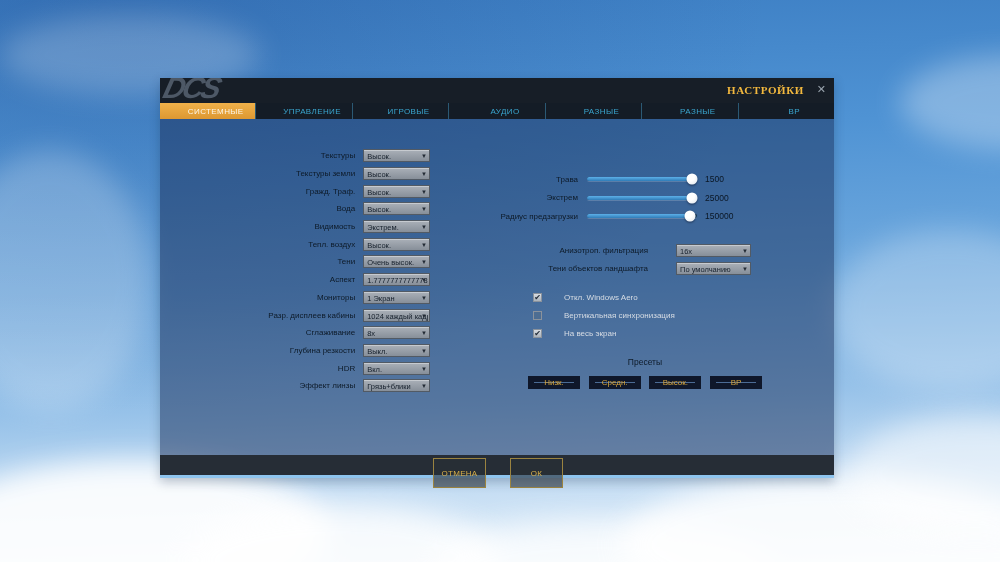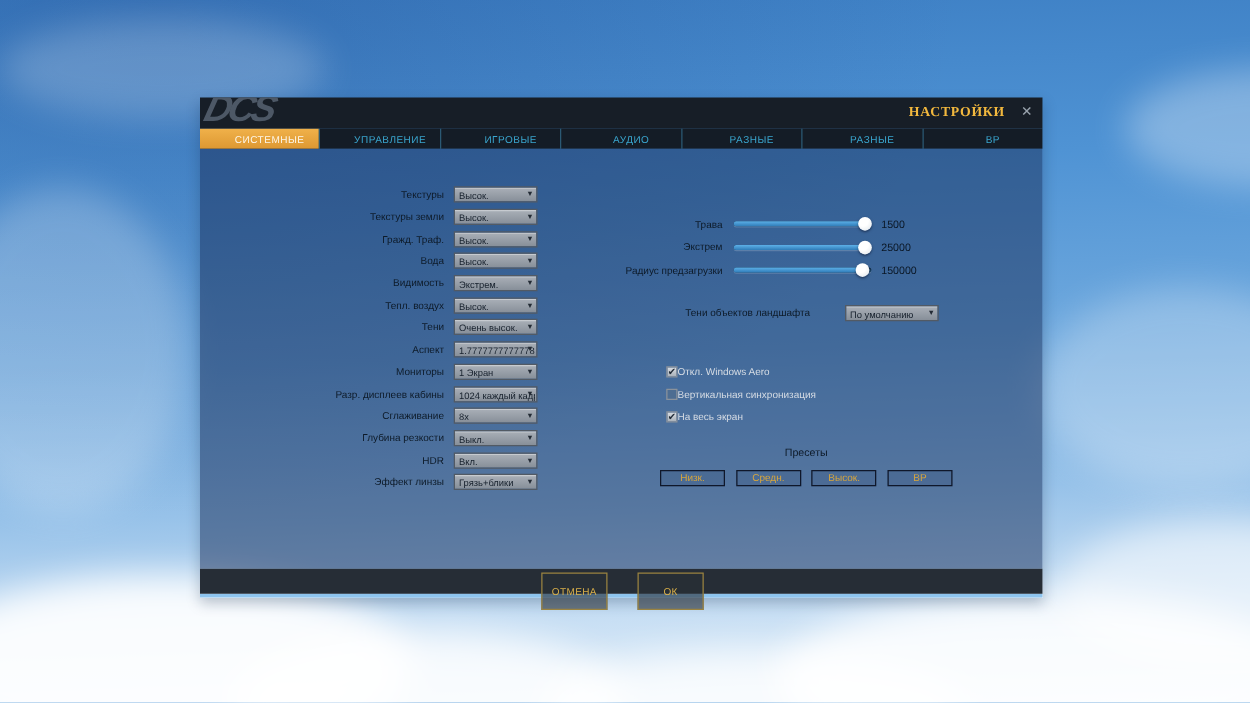--- a/index.html
+++ b/index.html
@@ -63,27 +63,27 @@
   .rdrow { display:flex; align-items:center; height:18px; }
   .rlbl { width:248px; text-align:right; font-size:8px; color:#0d1a28; }
 
   
   .checks { position:absolute; left:373px; top:173px; }
   .crow { display:flex; align-items:center; height:10px; margin-bottom:8px; cursor:pointer; }
   .crow.gap { margin-top:3px; }
   .cb { width:9px; height:9px; border:1px solid #8a929c; background:rgba(88,108,128,0.35);
         font-size:8px; line-height:8px; text-align:center; color:#222c38; }
   .cb.checked { background:linear-gradient(#d8dce2,#aab2ba); }
-  .clbl { margin-left:0; font-size:8px; color:#d6dce4; }
+  .clbl { margin-left:22px; font-size:8px; color:#d6dce4; }
 
   
   .presets-title { position:absolute; left:368px; top:238px; width:234px; text-align:center;
                    font-size:8.5px; color:#0d1a28; }
   .presets { position:absolute; left:368px; top:257px; width:234px; display:flex; justify-content:space-between; }
-  .pbtn { width:52px; height:13px; border:1px solid #0f172a; background:rgba(50,80,120,0.25);
+  .pbtn { width:52px; height:13px; border:6px solid #0f172a; background:rgba(50,80,120,0.25);
           color:#d8a63c; font-size:8px; display:flex; align-items:center; justify-content:center; cursor:pointer; }
 
   
   .footer { position:absolute; left:0; right:0; bottom:0; height:20px; background:#262d36; }
   .fbtn { position:absolute; top:3px; width:53px; height:30px; border:1px solid #9a8340;
           color:#d9b04a; font-size:8px; display:flex; align-items:center; justify-content:center;
           background:rgba(40,46,54,0.6); cursor:pointer; letter-spacing:0.3px; }
   .fbtn.cancel { left:273px; }
   .fbtn.ok { left:350px; }
 </style>
@@ -245,20 +245,27 @@
         <div class="track">
           <div class="fill" style="width: 94%;"></div>
           <div class="thumb" style="left: 94%;"></div>
         </div>
         <div class="sval">150000</div>
       </div>
     </div>
 
     <div class="rdrops">
       <div class="rdrow">
+        <div class="rlbl">Анизотроп. фильтрация</div>
+        <div class="dd wide">
+          <span class="ddv">16x</span>
+          <span class="dda">▼</span>
+        </div>
+      </div>
+      <div class="rdrow">
         <div class="rlbl">Тени объектов ландшафта</div>
         <div class="dd wide">
           <span class="ddv">По умолчанию</span>
           <span class="dda">▼</span>
         </div>
       </div>
     </div>
 
     <div class="checks">
       <div class="crow">

